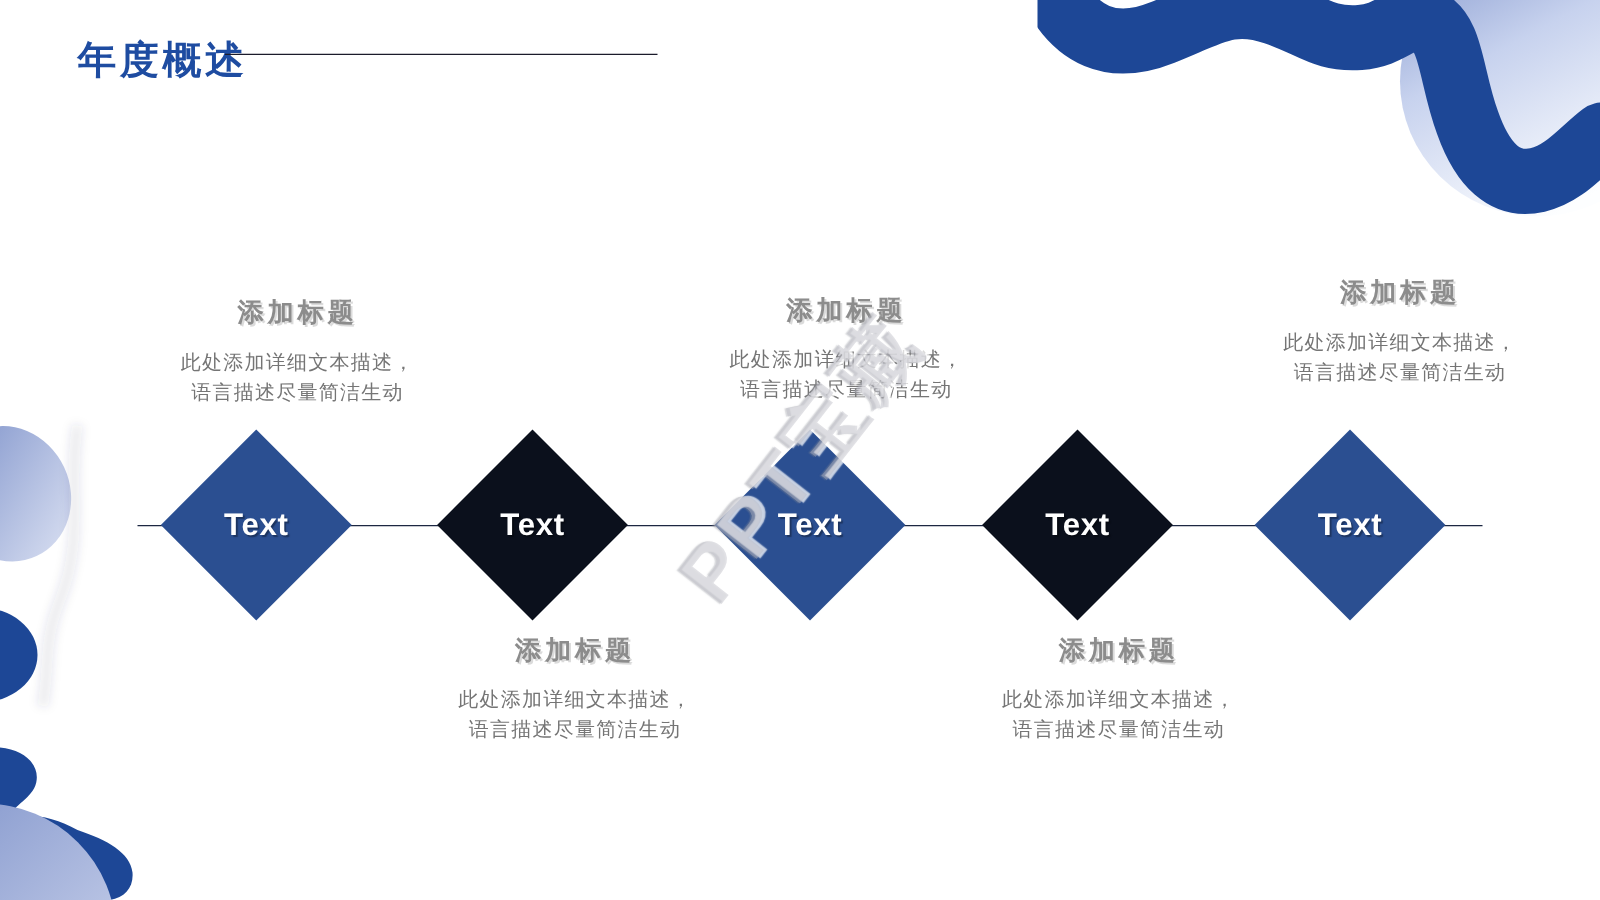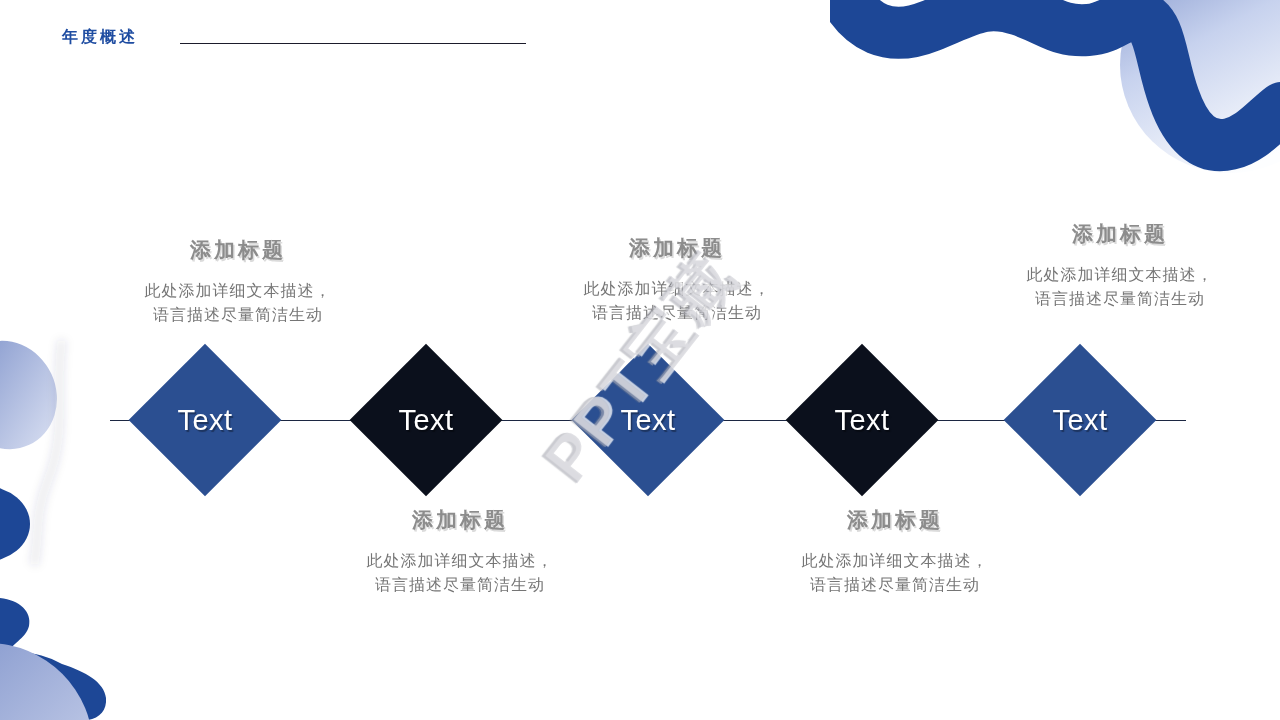--- a/index.html
+++ b/index.html
@@ -4,21 +4,21 @@
 <style>
   html,body{margin:0;padding:0;background:#e9e9e9;}
   .slide{
     position:relative;width:1280px;height:720px;margin:0 auto;
     background:#ffffff;overflow:hidden;
     font-family:"Liberation Sans","DejaVu Sans",sans-serif;
   }
   
   .page-title{
     position:absolute;left:62px;top:27px;
-    font-size:16px;font-weight:bold;letter-spacing:3px;
+    font-size:31px;font-weight:bold;letter-spacing:3px;
     color:var(--title_blue);z-index:6;
   }
   .title-rule{
     position:absolute;left:180px;top:43px;width:346px;height:1px;
     background:var(--rule_line);z-index:6;
   }
   
   .deco-top-right{position:absolute;top:0;right:0;width:450px;height:200px;z-index:1;}
   .deco-bottom-left{position:absolute;left:0;bottom:0;width:240px;height:400px;z-index:1;}
   
@@ -29,22 +29,23 @@
   .node{
     position:absolute;top:366px;width:108px;height:108px;z-index:3;
     display:flex;align-items:center;justify-content:center;
   }
   .node .diamond{
     position:absolute;inset:0;transform:rotate(45deg);
   }
   .node.blue .diamond{background:var(--accent_blue);}
   .node.dark .diamond{background:var(--node_dark);}
   .diamond-label{
-    position:relative;color:#ffffff;font-size:29px;letter-spacing:.5px;
+    position:relative;color:#ffffff;font-size:25px;letter-spacing:.5px;
     text-shadow:1.5px 1.5px 1px rgba(0,0,0,.35);
+    font-weight:bold;
   }
   .n1{left:151px;} .n2{left:372px;} .n3{left:594px;} .n4{left:808px;} .n5{left:1026px;}
   
   .tblock{position:absolute;width:260px;text-align:center;z-index:2;}
   .tb1{left:108px;top:236px;}
   .tb2{left:330px;top:506px;}
   .tb3{left:547px;top:234px;}
   .tb4{left:765px;top:506px;}
   .tb5{left:990px;top:220px;}
   .step-title{

